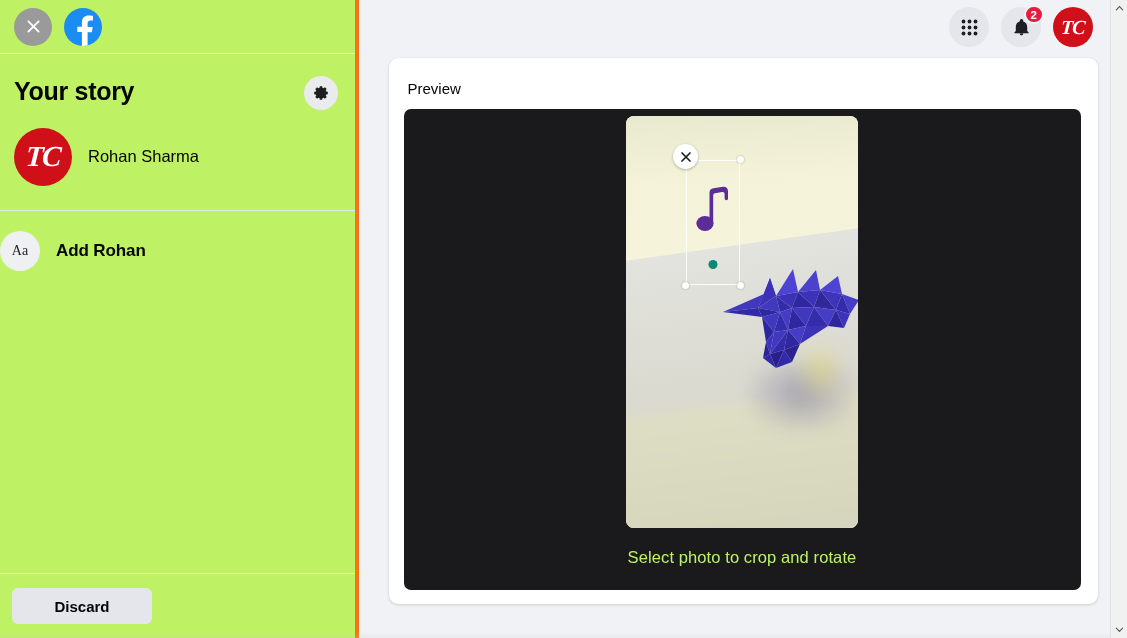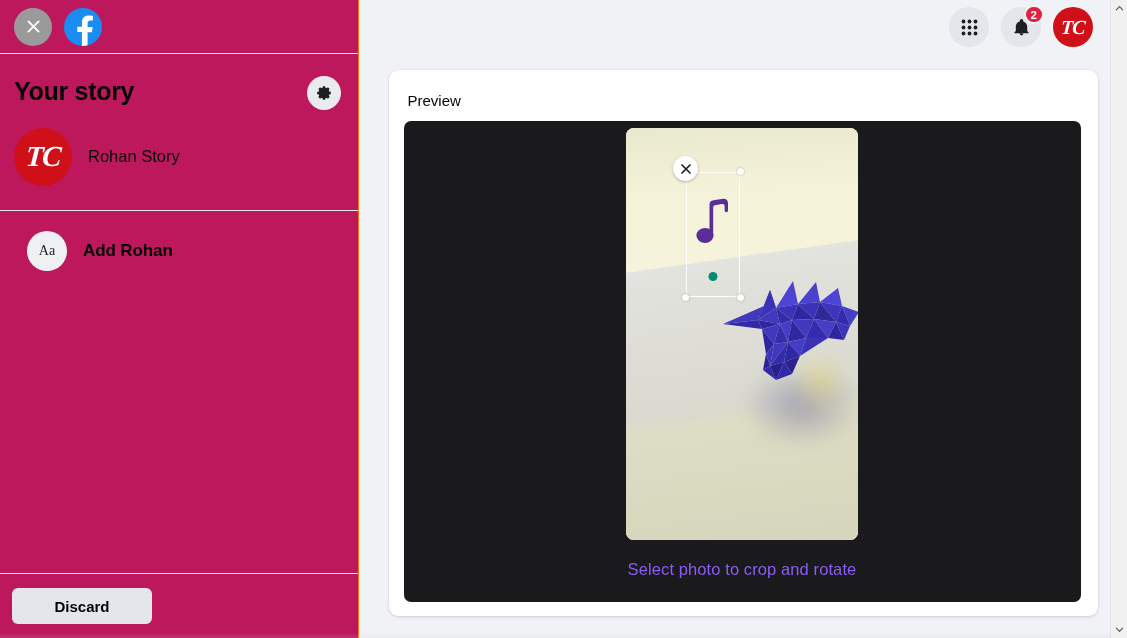--- a/index.html
+++ b/index.html
@@ -15,22 +15,22 @@
     width: 1127px; height: 638px;
     display: flex;
     background: #ffffff;
   }
 
   
   .sidebar {
     position: relative;
     width: 359px;
     height: 638px;
-    background: #be185d;
-    border-right: 1px solid #f97316;
+    background: #bef264;
+    border-right: 4px solid #f97316;
     display: flex;
     flex-direction: column;
     flex: 0 0 359px;
   }
 
   .sidebar-topbar {
     height: 54px;
     display: flex;
     align-items: center;
     gap: 12px;
@@ -108,21 +108,21 @@
   .profile-name {
     font-size: 16.5px;
     color: #050505;
     font-weight: normal;
   }
 
   .addtext-row {
     display: flex;
     align-items: center;
     gap: 16px;
-    padding: 20px 27px;
+    padding: 20px 0;
     cursor: pointer;
     flex: 0 0 auto;
   }
   .aa-circle {
     width: 40px; height: 40px;
     border-radius: 50%;
     background: #eef0f2;
     display: flex; align-items: center; justify-content: center;
     flex: 0 0 40px;
     font-size: 14px;
@@ -226,21 +226,21 @@
     font-weight: bold;
     color: #ffffff;
     font-size: 20px;
     letter-spacing: -1px;
     line-height: 1;
     transform: skewX(-4deg);
   }
 
   .preview-card {
     width: 709px;
-    margin-top: 16px;
+    margin-top: 4px;
     background: #ffffff;
     border-radius: 9px;
     box-shadow: 0 1px 3px rgba(0,0,0,0.14), 0 0 1px rgba(0,0,0,0.10);
     padding: 14px 15px 14px 15px;
     flex: 0 0 auto;
   }
   .preview-label {
     font-size: 15px;
     color: #050505;
     padding: 8px 4px 12px 4px;
@@ -348,21 +348,21 @@
     box-shadow: 0 1px 3px rgba(0,0,0,0.28);
     cursor: pointer;
   }
   .music-note {
     position: absolute;
     left: 50%; top: 26px;
     transform: translateX(-50%);
   }
 
   .stage-caption {
-    color: #8b5cf6;
+    color: #bef264;
     font-size: 16.5px;
     margin-top: 20px;
     text-align: center;
     letter-spacing: 0.1px;
   }
 
   
   .scrollbar {
     position: absolute;
     right: 0; top: 0;
@@ -419,21 +419,21 @@
           <path fill="#1c1e21" d="M12 8.2a3.8 3.8 0 1 0 0 7.6 3.8 3.8 0 0 0 0-7.6zm0 5.6a1.8 1.8 0 1 1 0-3.6 1.8 1.8 0 0 1 0 3.6z"></path>
           <path fill="#1c1e21" d="M21.1 13.6l-.05-1.6.05-1.6-2.14-.45a7.2 7.2 0 0 0-.62-1.5l1.2-1.83-2.26-2.26-1.83 1.2a7.2 7.2 0 0 0-1.5-.62L13.5 2.9h-3l-.45 2.14c-.53.15-1.03.36-1.5.62l-1.83-1.2L4.46 6.72l1.2 1.83c-.26.47-.47.97-.62 1.5L2.9 10.5v3l2.14.45c.15.53.36 1.03.62 1.5l-1.2 1.83 2.26 2.26 1.83-1.2c.47.26.97.47 1.5.62l.45 2.14h3l.45-2.14c.53-.15 1.03-.36 1.5-.62l1.83 1.2 2.26-2.26-1.2-1.83c.26-.47.47-.97.62-1.5l2.14-.45z"></path>
         </svg>
       </button>
     </div>
 
     <div class="profile-row">
       <div class="avatar-tc">
         <span class="tc-text">TC</span>
       </div>
-      <div class="profile-name">Rohan Story</div>
+      <div class="profile-name">Rohan Sharma</div>
     </div>
 
     <div class="addtext-row">
       <div class="aa-circle">
         <span>Aa</span>
       </div>
       <div class="addtext-label">Add Rohan</div>
     </div>
 
     <div class="sidebar-spacer"></div>

